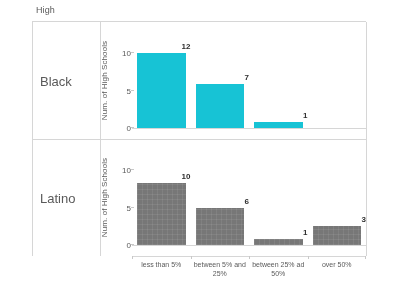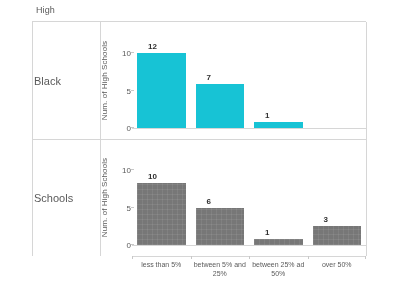--- a/index.html
+++ b/index.html
@@ -68,24 +68,24 @@
   .row-label-cell {
     position: absolute;
     left: 0;
     top: 0;
     width: 68px;
     height: 100%;
     box-sizing: border-box;
   }
   .row-label {
     position: absolute;
-    left: 2px;
+    left: 8px;
     top: 50%;
     transform: translateY(-50%);
-    font-size: 11px;
+    font-size: 13px;
     color: #5a5a5a;
     white-space: nowrap;
   }
   
   .label-sep {
     position: absolute;
     left: 100px;
     top: 22px;
     width: 1px;
     height: 234px;
@@ -170,23 +170,23 @@
     background: #17c3d5;
   }
   .bar.gray {
     background: #777777;
     background-image:
       repeating-linear-gradient(0deg, rgba(255,255,255,.07) 0 1px, rgba(0,0,0,0) 1px 5px),
       repeating-linear-gradient(90deg, rgba(255,255,255,.07) 0 1px, rgba(0,0,0,0) 1px 5px);
   }
   .bar-value {
     position: absolute;
-    left: 16px;
+    left: 0;
     width: 58.5px;
-    text-align: left;
+    text-align: right;
     font-size: 8px;
     font-weight: bold;
     color: #2f2f2f;
   }
   
   .xaxis {
     position: absolute;
     left: 132px;
     top: 256px;
     width: 234px;
@@ -286,21 +286,21 @@
         <div class="bar-slot" style="left:175.5px;">
           <div class="bar cyan" style="height:0px;"></div>
           <div class="bar-value" style="bottom:2px;"></div>
         </div>
       </div>
     </div>
   </div>
 
   <div class="row-panel row-latino">
     <div class="row-label-cell">
-      <div class="row-label">Schools</div>
+      <div class="row-label">Latino</div>
     </div>
     <div class="plot">
       <div class="axis-title">
         <span>Num. of High Schools</span>
       </div>
       <div class="tick-col">
         <div class="tick-label" style="bottom:11px; top:auto; transform:translateY(50%);">0</div>
         <div class="tick-label" style="bottom:48.5px; top:auto; transform:translateY(50%);">5</div>
         <div class="tick-label" style="bottom:86px; top:auto; transform:translateY(50%);">10</div>
       </div>

